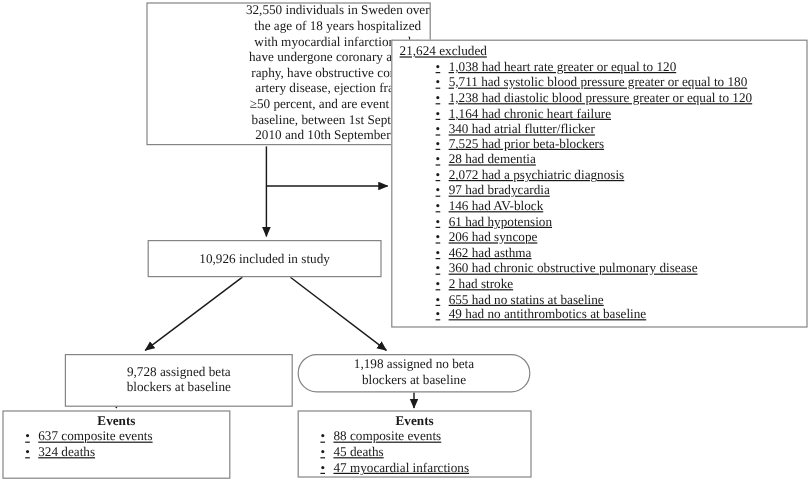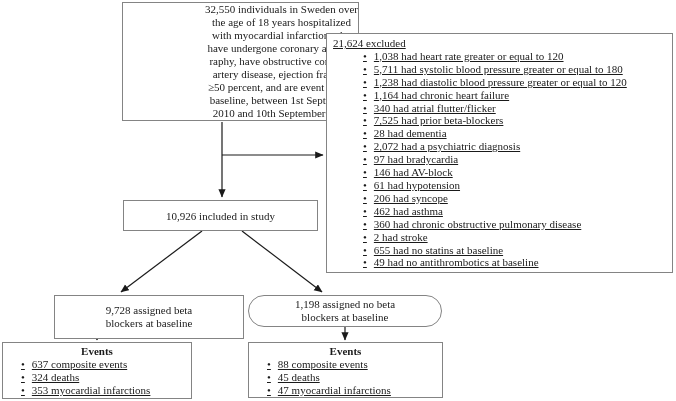--- a/index.html
+++ b/index.html
@@ -150,21 +150,20 @@
   <div class="box flex-center" id="no-beta-box">
     <div class="prelines">1,198 assigned no beta
 blockers at baseline</div>
   </div>
 
   <div class="box events-box" id="beta-events-box">
     <div class="events-title">Events</div>
     <ul class="bullets">
         <li>637 composite events</li>
         <li>324 deaths</li>
-        <li>353 myocardial infarctions</li>
       </ul>
   </div>
 
   <div class="box events-box" id="no-beta-events-box">
     <div class="events-title">Events</div>
     <ul class="bullets">
         <li>88 composite events</li>
         <li>45 deaths</li>
         <li>47 myocardial infarctions</li>
       </ul>

